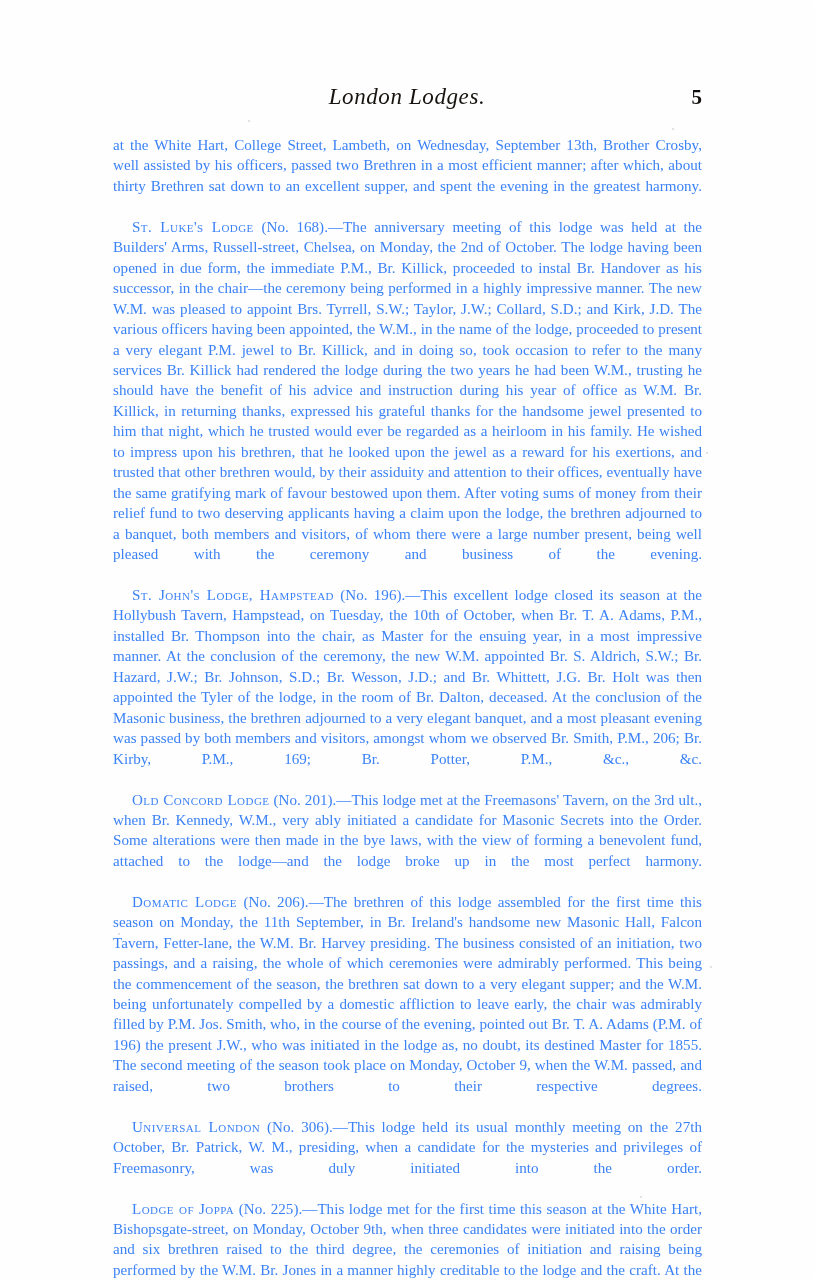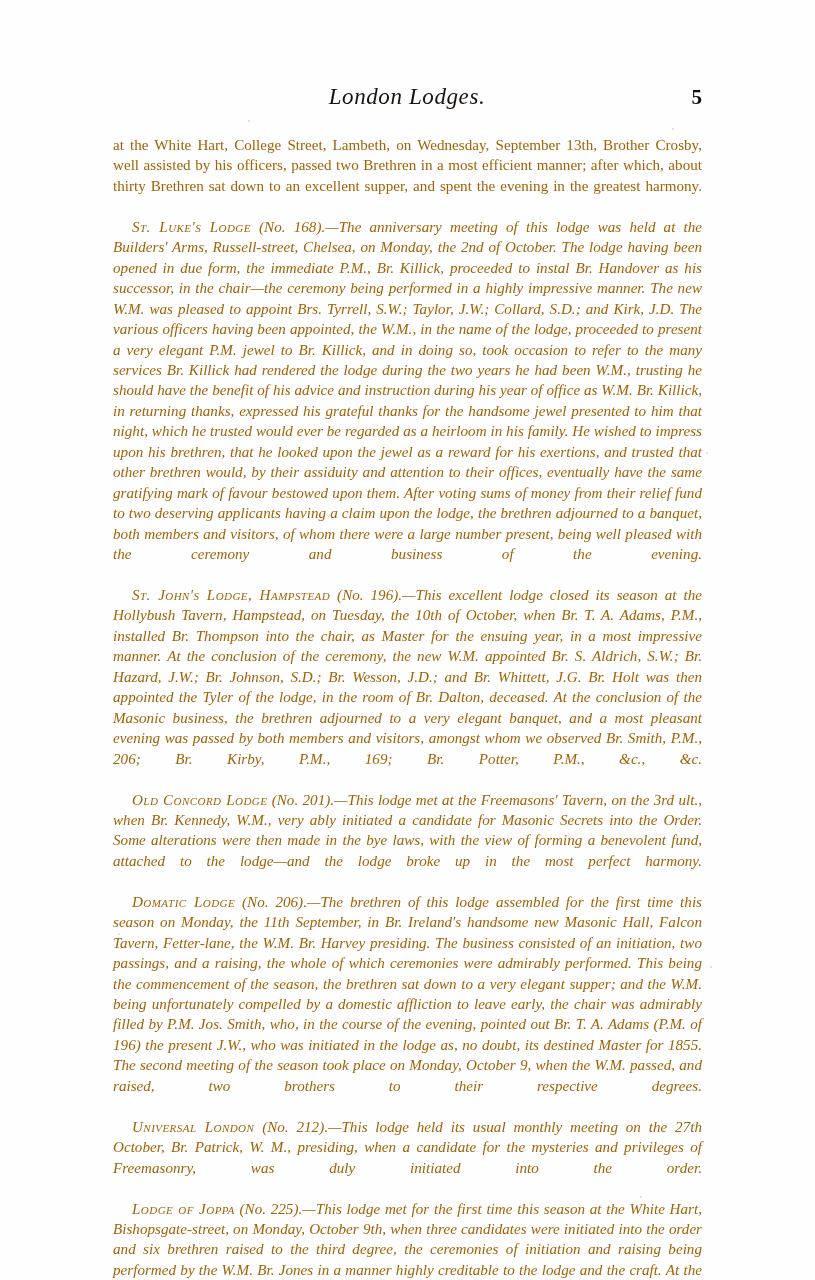--- a/index.html
+++ b/index.html
@@ -53,29 +53,28 @@
     top: 135px;
     width: 589px;
   }
   .para {
     margin: 0;
     text-align: justify;
     text-justify: inter-word;
     font-size: 15.1px;
     line-height: 20.45px;
     letter-spacing: 0.02px;
-    color: #a16207;
+    color: #3b82f6;
     -webkit-font-smoothing: none;
   }
   .para.cont {
     text-indent: 0;
   }
   .para.indent {
     text-indent: 19px;
-    font-style: italic;
   }
   
   .para::after {
     content: "";
     display: inline-block;
     width: 100%;
   }
 
   .sc {
     font-variant: small-caps;
@@ -99,21 +98,21 @@
     <div class="runhead-title">London Lodges.</div>
     <div class="runhead-folio">5</div>
   </div>
 
   <div class="textblock">
       <p class="para cont"><span>at the White Hart, College Street, Lambeth, on Wednesday, September 13th, Brother Crosby, well assisted by his officers, passed two Brethren in a most efficient manner; after which, about thirty Brethren sat down to an excellent supper, and spent the evening in the greatest harmony.</span></p>
       <p class="para indent"><span class="sc">St. Luke's Lodge</span> <span>(No. 168).—</span><span>The anniversary meeting of this lodge was held at the Builders' Arms, Russell-street, Chelsea, on Monday, the 2nd of October. The lodge having been opened in due form, the immediate P.M., Br. Killick, proceeded to instal Br. Handover as his successor, in the chair—the ceremony being performed in a highly impressive manner. The new W.M. was pleased to appoint Brs. Tyrrell, S.W.; Taylor, J.W.; Collard, S.D.; and Kirk, J.D. The various officers having been appointed, the W.M., in the name of the lodge, proceeded to present a very elegant P.M. jewel to Br. Killick, and in doing so, took occasion to refer to the many services Br. Killick had rendered the lodge during the two years he had been W.M., trusting he should have the benefit of his advice and instruction during his year of office as W.M. Br. Killick, in returning thanks, expressed his grateful thanks for the handsome jewel presented to him that night, which he trusted would ever be regarded as a heirloom in his family. He wished to impress upon his brethren, that he looked upon the jewel as a reward for his exertions, and trusted that other brethren would, by their assiduity and attention to their offices, eventually have the same gratifying mark of favour bestowed upon them. After voting sums of money from their relief fund to two deserving applicants having a claim upon the lodge, the brethren adjourned to a banquet, both members and visitors, of whom there were a large number present, being well pleased with the ceremony and business of the evening.</span></p>
       <p class="para indent"><span class="sc">St. John's Lodge, Hampstead</span> <span>(No. 196).—</span><span>This excellent lodge closed its season at the Hollybush Tavern, Hampstead, on Tuesday, the 10th of October, when Br. T. A. Adams, P.M., installed Br. Thompson into the chair, as Master for the ensuing year, in a most impressive manner. At the conclusion of the ceremony, the new W.M. appointed Br. S. Aldrich, S.W.; Br. Hazard, J.W.; Br. Johnson, S.D.; Br. Wesson, J.D.; and Br. Whittett, J.G. Br. Holt was then appointed the Tyler of the lodge, in the room of Br. Dalton, deceased. At the conclusion of the Masonic business, the brethren adjourned to a very elegant banquet, and a most pleasant evening was passed by both members and visitors, amongst whom we observed Br. Smith, P.M., 206; Br. Kirby, P.M., 169; Br. Potter, P.M., &amp;c., &amp;c.</span></p>
       <p class="para indent"><span class="sc">Old Concord Lodge</span> <span>(No. 201).—</span><span>This lodge met at the Freemasons' Tavern, on the 3rd ult., when Br. Kennedy, W.M., very ably initiated a candidate for Masonic Secrets into the Order. Some alterations were then made in the bye laws, with the view of forming a benevolent fund, attached to the lodge—and the lodge broke up in the most perfect harmony.</span></p>
       <p class="para indent"><span class="sc">Domatic Lodge</span> <span>(No. 206).—</span><span>The brethren of this lodge assembled for the first time this season on Monday, the 11th September, in Br. Ireland's handsome new Masonic Hall, Falcon Tavern, Fetter-lane, the W.M. Br. Harvey presiding. The business consisted of an initiation, two passings, and a raising, the whole of which ceremonies were admirably performed. This being the commencement of the season, the brethren sat down to a very elegant supper; and the W.M. being unfortunately compelled by a domestic affliction to leave early, the chair was admirably filled by P.M. Jos. Smith, who, in the course of the evening, pointed out Br. T. A. Adams (P.M. of 196) the present J.W., who was initiated in the lodge as, no doubt, its destined Master for 1855. The second meeting of the season took place on Monday, October 9, when the W.M. passed, and raised, two brothers to their respective degrees.</span></p>
-      <p class="para indent"><span class="sc">Universal London</span> <span>(No. 212).—</span><span>This lodge held its usual monthly meeting on the 27th October, Br. Patrick, W. M., presiding, when a candidate for the mysteries and privileges of Freemasonry, was duly initiated into the order.</span></p>
+      <p class="para indent"><span class="sc">Universal London</span> <span>(No. 306).—</span><span>This lodge held its usual monthly meeting on the 27th October, Br. Patrick, W. M., presiding, when a candidate for the mysteries and privileges of Freemasonry, was duly initiated into the order.</span></p>
       <p class="para indent"><span class="sc">Lodge of Joppa</span> <span>(No. 225).—</span><span>This lodge met for the first time this season at the White Hart, Bishopsgate-street, on Monday, October 9th, when three candidates were initiated into the order and six brethren raised to the third degree, the ceremonies of initiation and raising being performed by the W.M. Br. Jones in a manner highly creditable to the lodge and the craft. At the conclusion of business, the</span></p>
     </div>
 
   <div class="speck" style="left:248px;top:120px;width:2px;height:2px;"></div>
   <div class="speck" style="left:672px;top:128px;width:2px;height:2px;"></div>
   <div class="speck" style="left:706px;top:452px;width:2px;height:2px;"></div>
   <div class="speck" style="left:118px;top:933px;width:2px;height:2px;"></div>
   <div class="speck" style="left:710px;top:966px;width:2px;height:2px;"></div>
   <div class="speck" style="left:640px;top:1196px;width:2px;height:2px;"></div>
 

